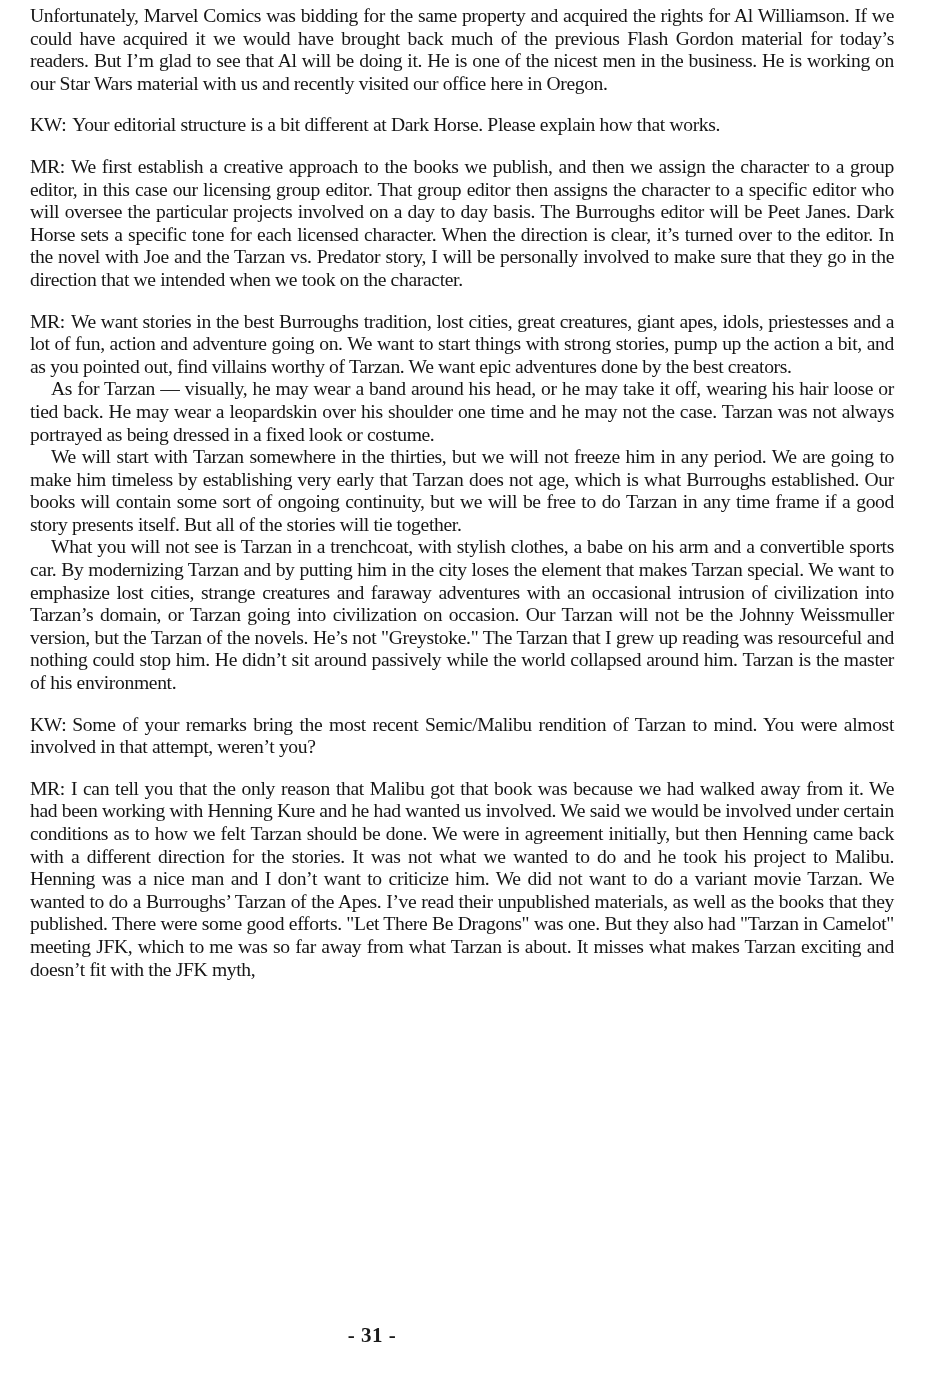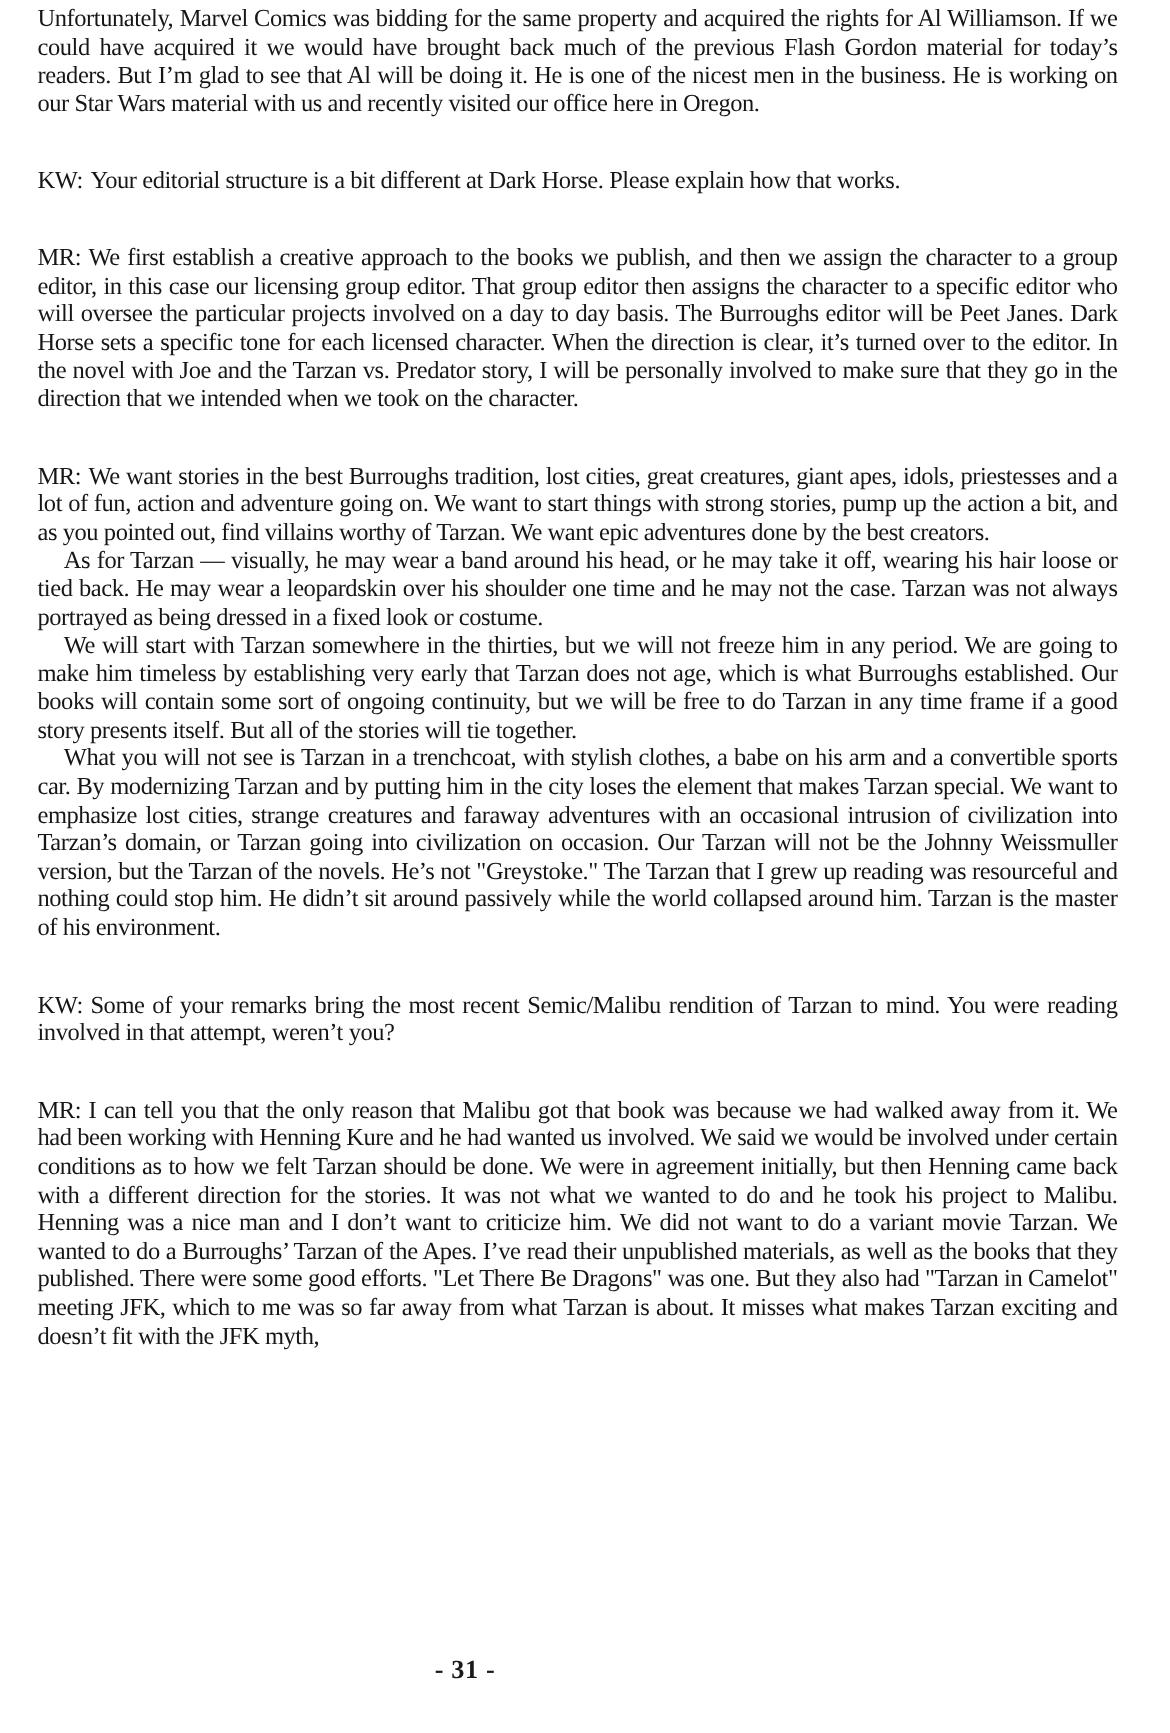--- a/index.html
+++ b/index.html
@@ -25,21 +25,21 @@
     .para {
       font-size: 19.6px;
       line-height: 22.6px;
       text-align: justify;
       margin: 0;
       letter-spacing: -0.35px;
       word-spacing: 0px;
       font-stretch: condensed;
     }
     .para.gap {
-      margin-top: 39px;
+      margin-top: 19px;
     }
     .para.indent {
       text-indent: 21px;
     }
     .speaker {
       margin-right: 6px;
     }
     .page-number {
       position: absolute;
       top: 1323px;
@@ -81,21 +81,21 @@
 
   <p class="para indent">
     <span>We will start with Tarzan somewhere in the thirties, but we will not freeze him in any period. We are going to make him timeless by establishing very early that Tarzan does not age, which is what Burroughs established. Our books will contain some sort of ongoing continuity, but we will be free to do Tarzan in any time frame if a good story presents itself. But all of the stories will tie together.</span>
   </p>
 
   <p class="para indent">
     <span>What you will not see is Tarzan in a trenchcoat, with stylish clothes, a babe on his arm and a convertible sports car. By modernizing Tarzan and by putting him in the city loses the element that makes Tarzan special. We want to emphasize lost cities, strange creatures and faraway adventures with an occasional intrusion of civilization into Tarzan’s domain, or Tarzan going into civilization on occasion. Our Tarzan will not be the Johnny Weissmuller version, but the Tarzan of the novels. He’s not "Greystoke." The Tarzan that I grew up reading was resourceful and nothing could stop him. He didn’t sit around passively while the world collapsed around him. Tarzan is the master of his environment.</span>
   </p>
 
   <p class="para gap">
-    <span class="speaker">KW:</span><span>Some of your remarks bring the most recent Semic/Malibu rendition of Tarzan to mind. You were reading involved in that attempt, weren’t you?</span>
+    <span class="speaker">KW:</span><span>Some of your remarks bring the most recent Semic/Malibu rendition of Tarzan to mind. You were almost involved in that attempt, weren’t you?</span>
   </p>
 
   <p class="para gap">
     <span class="speaker">MR:</span><span>I can tell you that the only reason that Malibu got that book was because we had walked away from it. We had been working with Henning Kure and he had wanted us involved. We said we would be involved under certain conditions as to how we felt Tarzan should be done. We were in agreement initially, but then Henning came back with a different direction for the stories. It was not what we wanted to do and he took his project to Malibu. Henning was a nice man and I don’t want to criticize him. We did not want to do a variant movie Tarzan. We wanted to do a Burroughs’ Tarzan of the Apes. I’ve read their unpublished materials, as well as the books that they published. There were some good efforts. "Let There Be Dragons" was one. But they also had "Tarzan in Camelot" meeting JFK, which to me was so far away from what Tarzan is about. It misses what makes Tarzan exciting and doesn’t fit with the JFK myth,</span>
   </p>
 
 </div>
 
 <div class="page-number">- 31 -</div>
 

